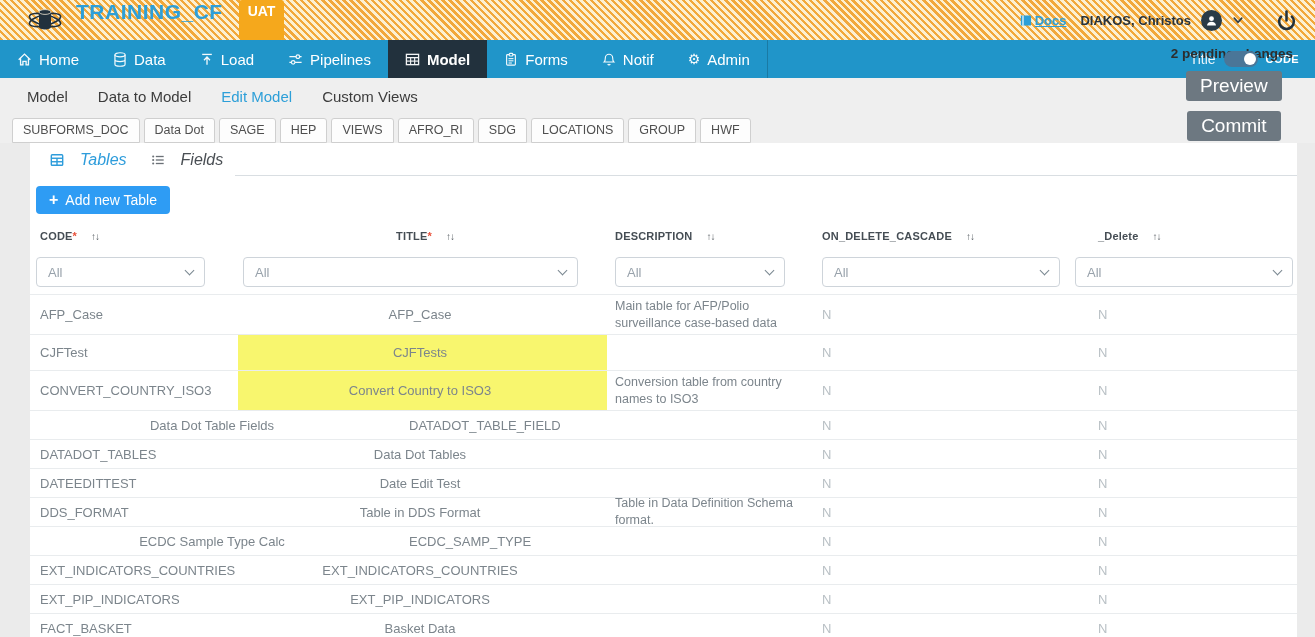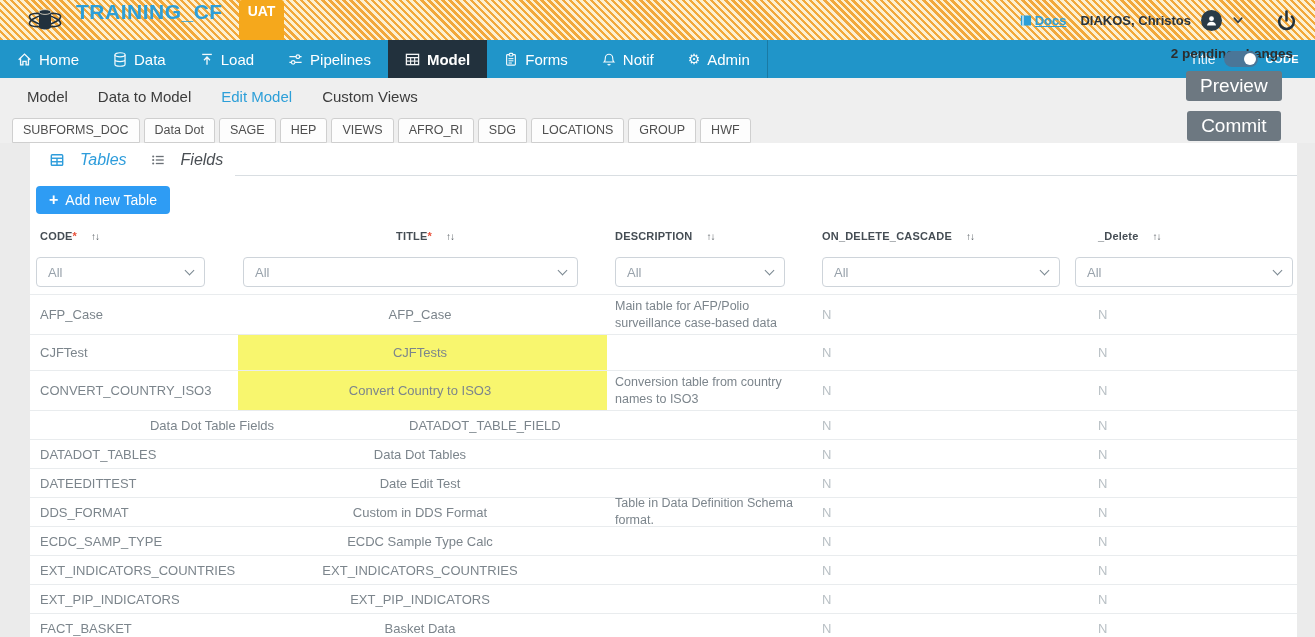--- a/index.html
+++ b/index.html
@@ -365,28 +365,28 @@
     </div>
     <div class="tr h29">
       <div class="td c1">DATEEDITTEST</div>
       <div class="td c2">Date Edit Test</div>
       <div class="td c3"></div>
       <div class="td c4 muted">N</div>
       <div class="td c5 muted">N</div>
     </div>
     <div class="tr h29">
       <div class="td c1">DDS_FORMAT</div>
-      <div class="td c2">Custom in DDS Format</div>
+      <div class="td c2">Table in DDS Format</div>
       <div class="td c3">Table in Data Definition Schema format.</div>
       <div class="td c4 muted">N</div>
       <div class="td c5 muted">N</div>
     </div>
     <div class="tr h29">
+      <div class="td c2">ECDC Sample Type Calc</div>
       <div class="td c1">ECDC_SAMP_TYPE</div>
-      <div class="td c2">ECDC Sample Type Calc</div>
       <div class="td c3"></div>
       <div class="td c4 muted">N</div>
       <div class="td c5 muted">N</div>
     </div>
     <div class="tr h29">
       <div class="td c1">EXT_INDICATORS_COUNTRIES</div>
       <div class="td c2">EXT_INDICATORS_COUNTRIES</div>
       <div class="td c3"></div>
       <div class="td c4 muted">N</div>
       <div class="td c5 muted">N</div>

